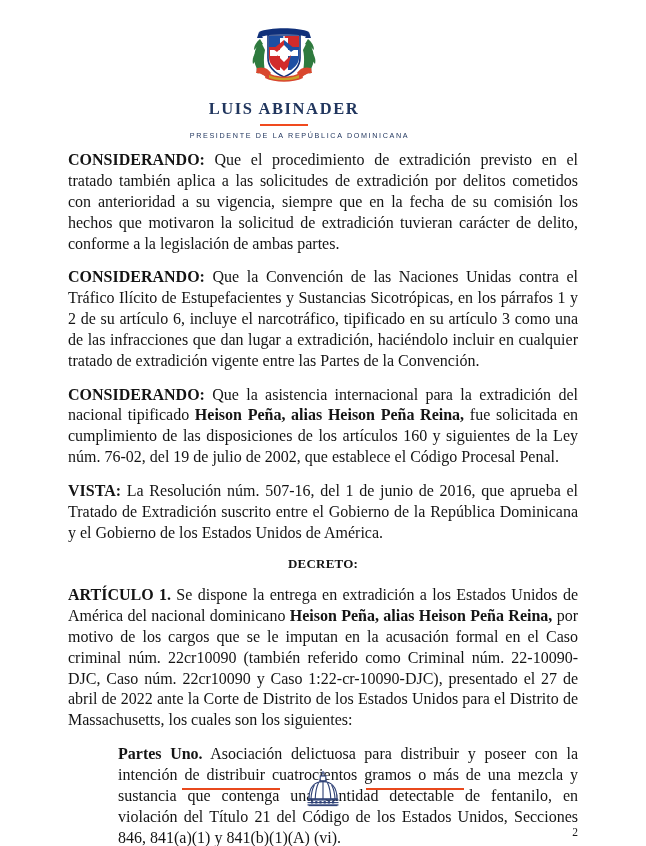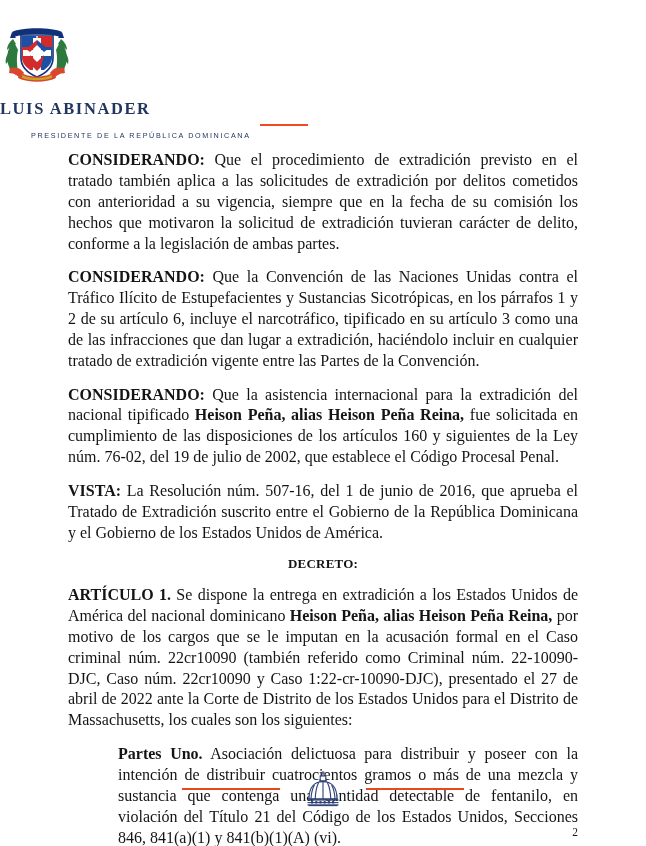--- a/index.html
+++ b/index.html
@@ -16,20 +16,21 @@
     overflow: hidden;
   }
 
   
   .letterhead {
     position: absolute;
     top: 0;
     left: 0;
     width: 568px;
     padding-top: 22px;
+    text-align: center;
   }
   .coat-of-arms {
     display: block;
     margin: 0 auto;
   }
   .president-name {
     margin-top: 11px;
     font-family: "Liberation Serif", "DejaVu Serif", serif;
     font-size: 16.5px;
     font-weight: bold;

